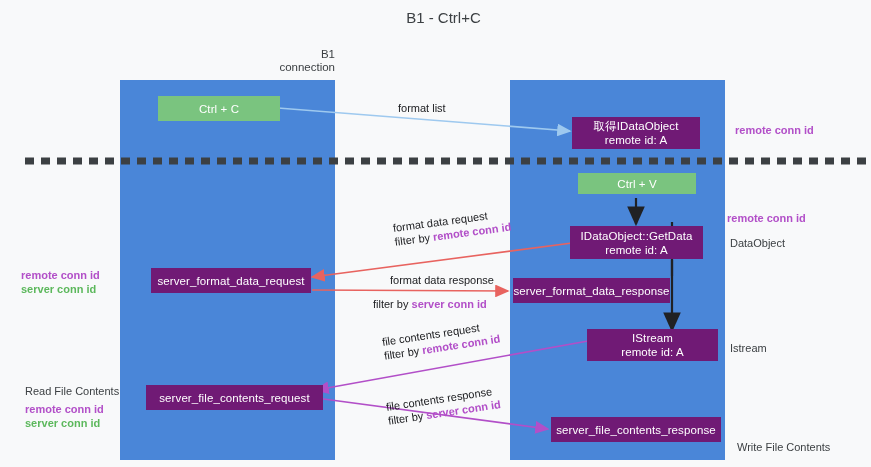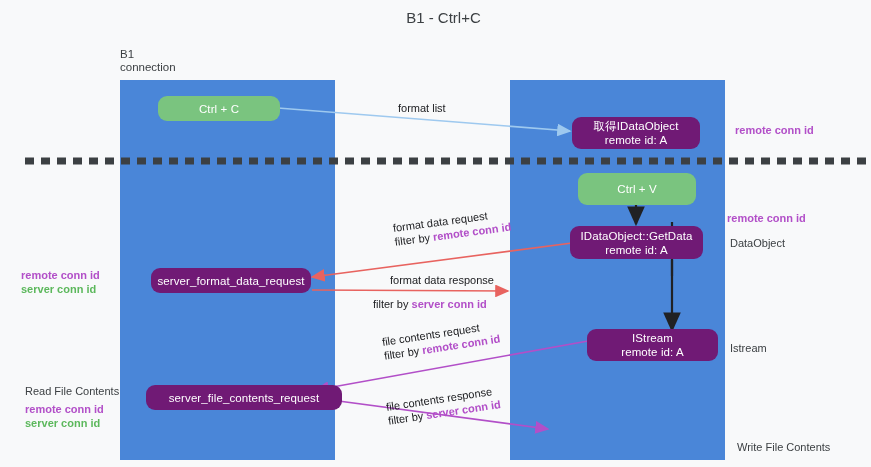--- a/index.html
+++ b/index.html
@@ -16,21 +16,21 @@
     height: 467px;
     background: #f8f9fa;
     overflow: hidden;
   }
   .col-band {
     position: absolute;
     background: #4a86d8;
   }
   .col-header {
     position: absolute;
-    text-align: left;
+    text-align: right;
     font-size: 11.5px;
     color: #3c4043;
     line-height: 13px;
   }
   .title {
     position: absolute;
     left: 16px;
     right: 0;
     top: 8px;
     text-align: center;
@@ -43,21 +43,20 @@
     box-sizing: border-box;
     display: flex;
     flex-direction: column;
     align-items: center;
     justify-content: center;
     color: #ffffff;
     font-size: 11.5px;
     line-height: 14px;
     text-align: center;
     letter-spacing: 0.1px;
-    border-radius: 9px;
   }
   .node.green { background: #7ac47f; }
   .node.orange { background: #701a75; }
   .side-label {
     position: absolute;
     font-size: 11px;
     color: #3c4043;
     line-height: 14px;
     white-space: nowrap;
   }
@@ -138,43 +137,49 @@
 
   <div class="node green" style="left:158px; top:96px; width:122px; height:25px;">
     <span>Ctrl + C</span>
   </div>
 
   <div class="node orange" style="left:572px; top:117px; width:128px; height:32px;">
     <span>取得IDataObject</span>
     <span>remote id: A</span>
   </div>
 
-  <div class="node green" style="left:578px; top:173px; width:118px; height:32px;justify-content:center;">
+  <div class="node green" style="left:578px; top:173px; width:118px; height:21px;justify-content:center;">
     <span>Ctrl + V</span>
   </div>
 
   <div class="node orange" style="left:570px; top:226px; width:133px; height:33px;">
     <span>IDataObject::GetData</span>
     <span>remote id: A</span>
   </div>
 
   <div class="node orange" style="left:151px; top:268px; width:160px; height:25px;">
     <span>server_format_data_request</span>
   </div>
 
+  <div class="node orange" style="left:513px; top:278px; width:157px; height:25px;">
+    <span>server_format_data_response</span>
+  </div>
 
   <div class="node orange" style="left:587px; top:329px; width:131px; height:32px;">
     <span>IStream</span>
     <span>remote id: A</span>
   </div>
 
-  <div class="node orange" style="left:146px; top:385px; width:196px; height:25px;">
+  <div class="node orange" style="left:146px; top:385px; width:177px; height:25px;">
     <span>server_file_contents_request</span>
   </div>
 
+  <div class="node orange" style="left:551px; top:417px; width:170px; height:25px;">
+    <span>server_file_contents_response</span>
+  </div>
 
   <div class="edge-label" style="left:398px; top:101px;">
     <span>format list</span>
   </div>
 
   <div class="edge-label rot" style="left:392px; top:221px; transform: rotate(-7.5deg);">
     <div>format data request</div>
     <div>
       <span>filter by </span><span class="hl-purple">remote conn id</span>
     </div>

